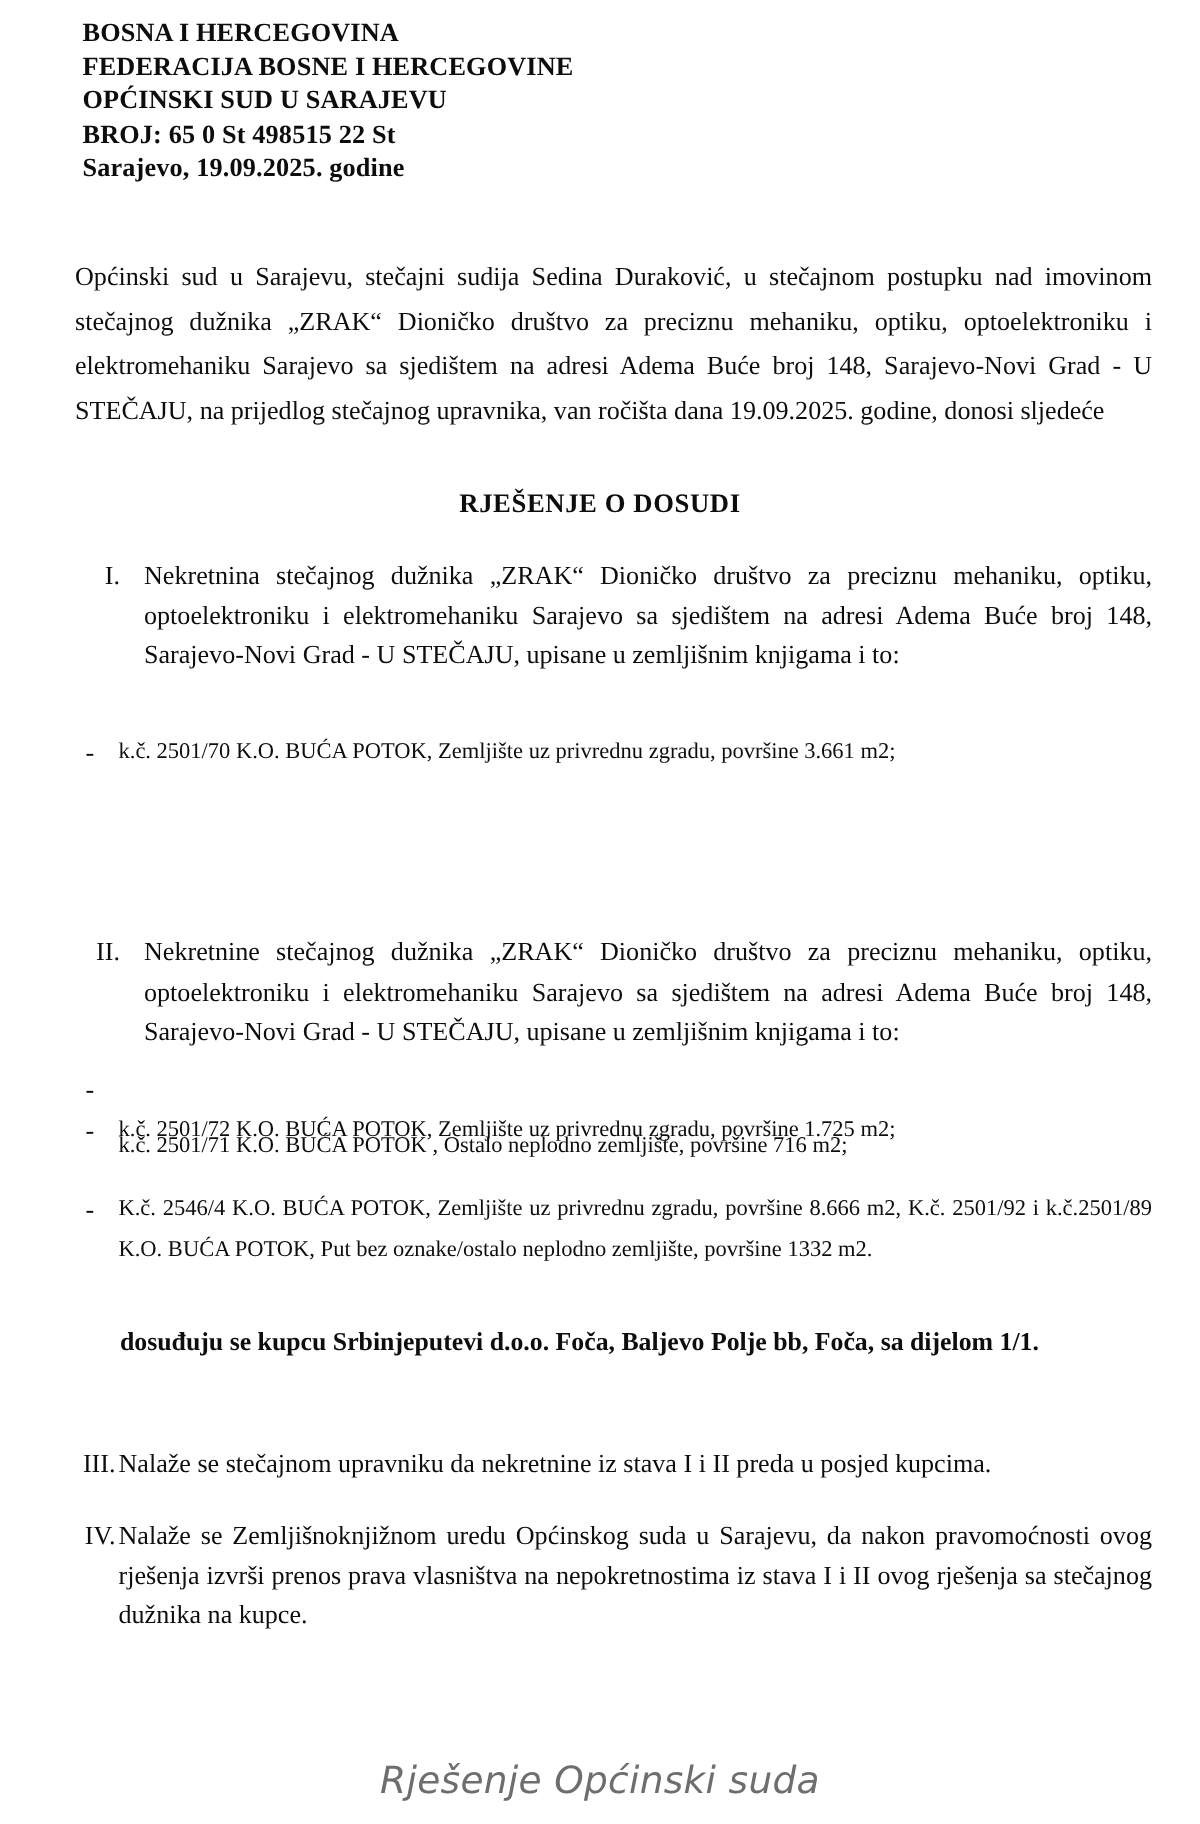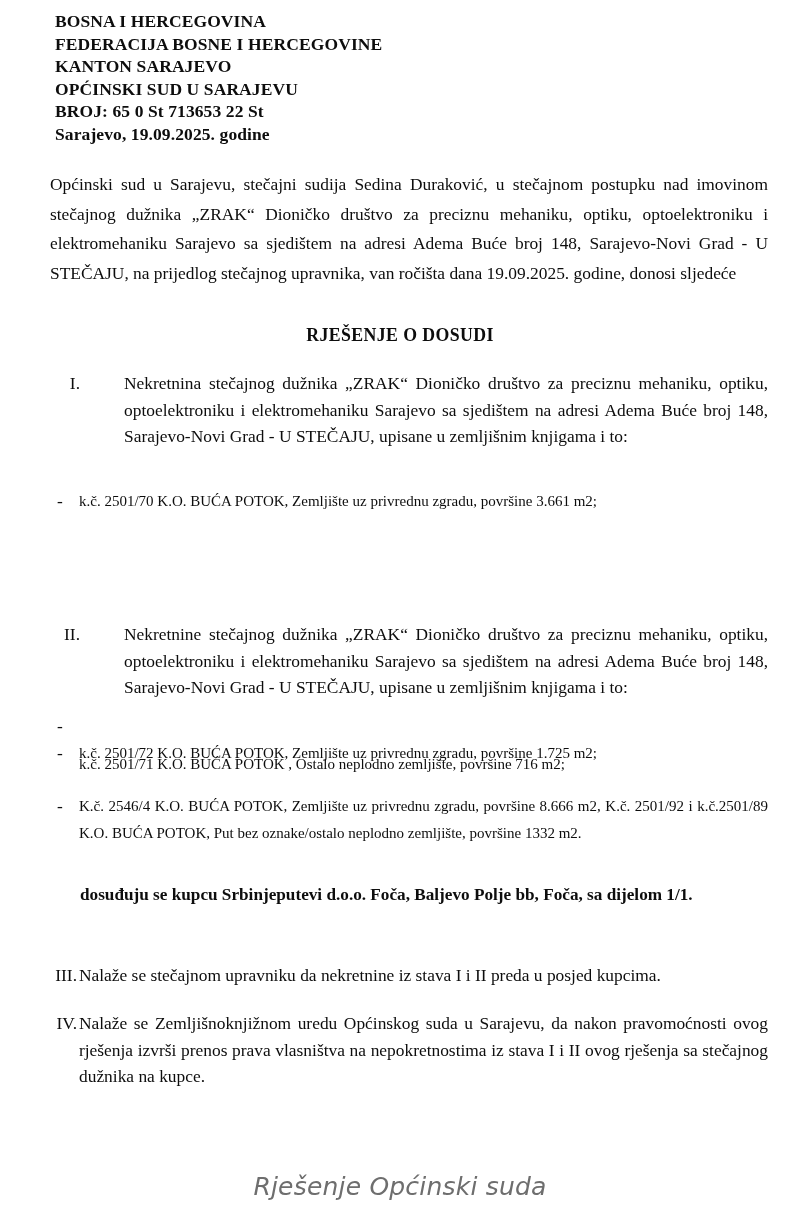--- a/index.html
+++ b/index.html
@@ -70,21 +70,21 @@
   .clause .num {
     position: absolute;
     left: 0;
     top: 0;
     width: 40px;
     text-align: right;
     font-size: 17.4px;
     line-height: 26.5px;
   }
   .clause .body {
-    margin-left: 84px;
+    margin-left: 56px;
     font-size: 17.4px;
     line-height: 26.5px;
     text-align: justify;
     text-justify: inter-word;
   }
   .clause .body.nojust { text-align: left; }
 
   
   .bullet {
     position: absolute;
@@ -132,23 +132,22 @@
   }
 </style>
 </head>
 <body>
 
 <div class="page">
 
   <div class="header">
     <div class="hline">BOSNA I HERCEGOVINA</div>
     <div class="hline">FEDERACIJA BOSNE I HERCEGOVINE</div>
-    <div class="hline">KANTON SARAJEVO</div>
     <div class="hline">OPĆINSKI SUD U SARAJEVU</div>
-    <div class="hline">BROJ: 65 0 St 713653 22 St</div>
+    <div class="hline">BROJ: 65 0 St 498515 22 St</div>
     <div class="hline">Sarajevo, 19.09.2025. godine</div>
   </div>
 
   <div class="intro">Općinski sud u Sarajevu, stečajni sudija Sedina Duraković, u stečajnom postupku nad imovinom stečajnog dužnika „ZRAK“ Dioničko društvo za preciznu mehaniku, optiku, optoelektroniku i elektromehaniku Sarajevo sa sjedištem na adresi Adema Buće broj 148, Sarajevo-Novi Grad - U STEČAJU, na prijedlog stečajnog upravnika, van ročišta dana 19.09.2025. godine, donosi sljedeće</div>
 
   <div class="doc-title">RJEŠENJE O DOSUDI</div>
 
   <div class="clause" style="left:40px; top:370px; width:728px;">
     <div class="num">I.</div>
     <div class="body">Nekretnina stečajnog dužnika „ZRAK“ Dioničko društvo za preciznu mehaniku, optiku, optoelektroniku i elektromehaniku Sarajevo sa sjedištem na adresi Adema Buće broj 148, Sarajevo-Novi Grad - U STEČAJU,  upisane u zemljišnim knjigama i to:</div>

